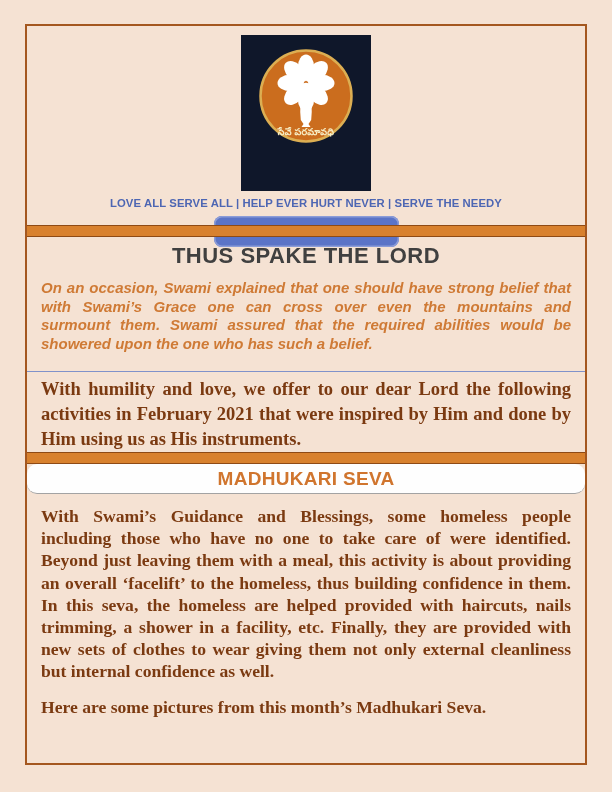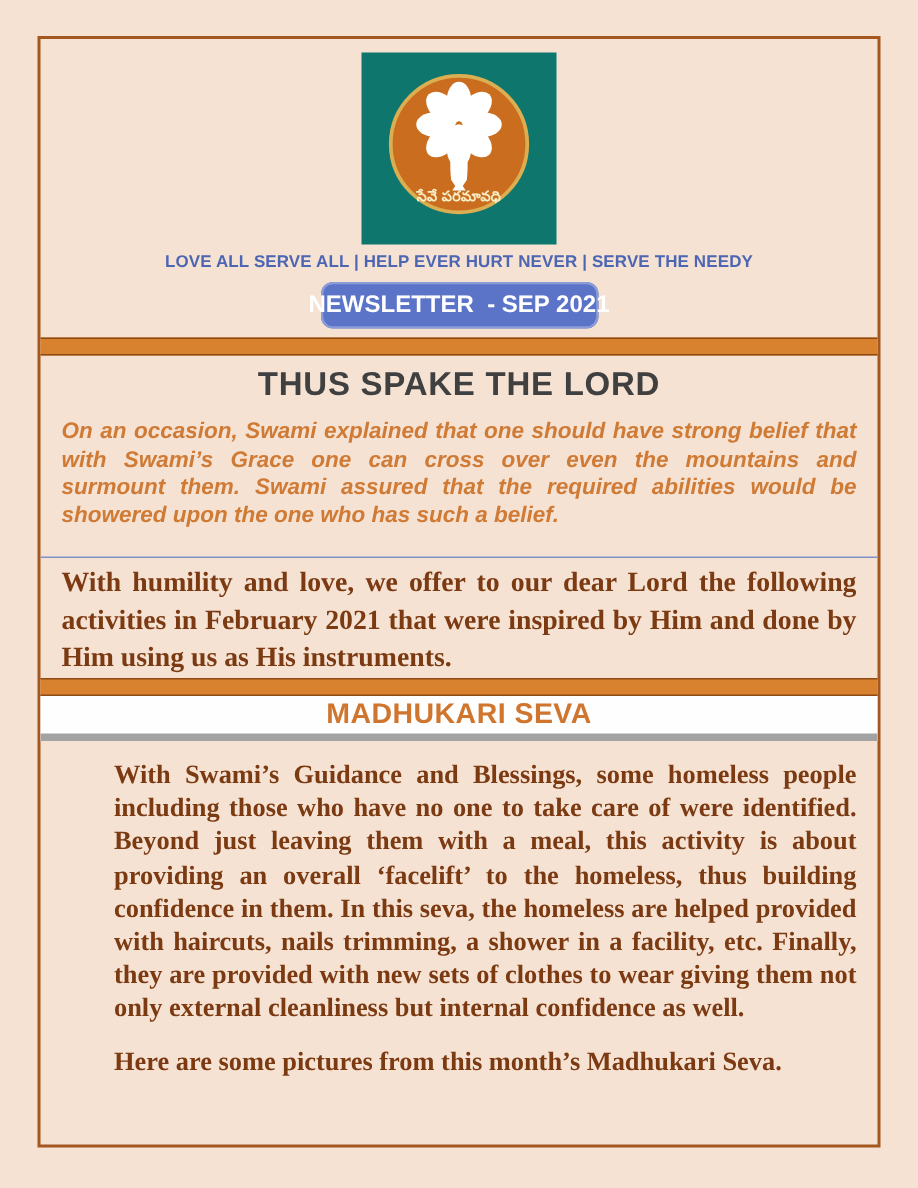--- a/index.html
+++ b/index.html
@@ -6,21 +6,21 @@
   .page{
     position:relative;width:612px;height:792px;background:#f5e2d3;
     font-family:"Liberation Sans",sans-serif;overflow:hidden;margin:0 auto;
   }
   .outer{
     position:absolute;left:25px;top:24px;width:562px;height:741px;
     border:2px solid #a4571f;box-sizing:border-box;
     display:flex;flex-direction:column;
   }
   .header{height:199px;flex:none;display:flex;flex-direction:column;align-items:center;}
-  .logo-box{position:relative;width:130px;height:128px;background:#0f766e;margin-top:9px;flex:none;}
+  .logo-box{position:relative;width:130px;height:156px;background:#0f172a;margin-top:9px;flex:none;}
   .logo-box svg{display:block;}
   .logo-caption{
     position:absolute;left:0;right:0;top:91px;text-align:center;
     font-size:9.5px;font-weight:bold;color:#f7eec6;letter-spacing:0.2px;
   }
   .tagline{
     margin-top:6px;font-size:11.3px;font-weight:bold;color:#4d66b3;
     letter-spacing:0.1px;white-space:nowrap;
   }
   .banner{
@@ -43,25 +43,25 @@
     font-weight:bold;font-style:italic;color:#cf7a35;text-align:justify;
   }
   .bluehr{height:1px;background:#8092ca;flex:none;}
   .offering{height:80px;flex:none;}
   .offering p{
     margin:5px 14px 0 14px;font-size:18.5px;line-height:25px;font-weight:bold;
     color:#7b3a11;font-family:"Liberation Serif",serif;text-align:justify;
   }
   .strip{
     height:30px;background:#fefefe;flex:none;
-    border-bottom:5px solid #a3a3a3;box-sizing:border-box;
-    display:flex;align-items:center;justify-content:center;
+    border-bottom:1px solid #a3a3a3;box-sizing:border-box;
+    display:flex;align-items:center;justify-content:center;border-radius:10px;
   }
   .strip span{font-size:19px;font-weight:bold;color:#d0752e;letter-spacing:0.3px;}
-  .sec2{flex:1;padding-left:35px;}
+  .sec2{flex:1;}
   .body-para{
     margin:11px 14px 0 14px;font-size:17.6px;line-height:22.2px;font-weight:bold;
     color:#7b3a11;font-family:"Liberation Serif",serif;text-align:justify;
   }
   .intro-para{
     margin:14px 14px 0 14px;font-size:17.6px;font-weight:bold;
     color:#7b3a11;font-family:"Liberation Serif",serif;
   }
 </style>
 </head>

